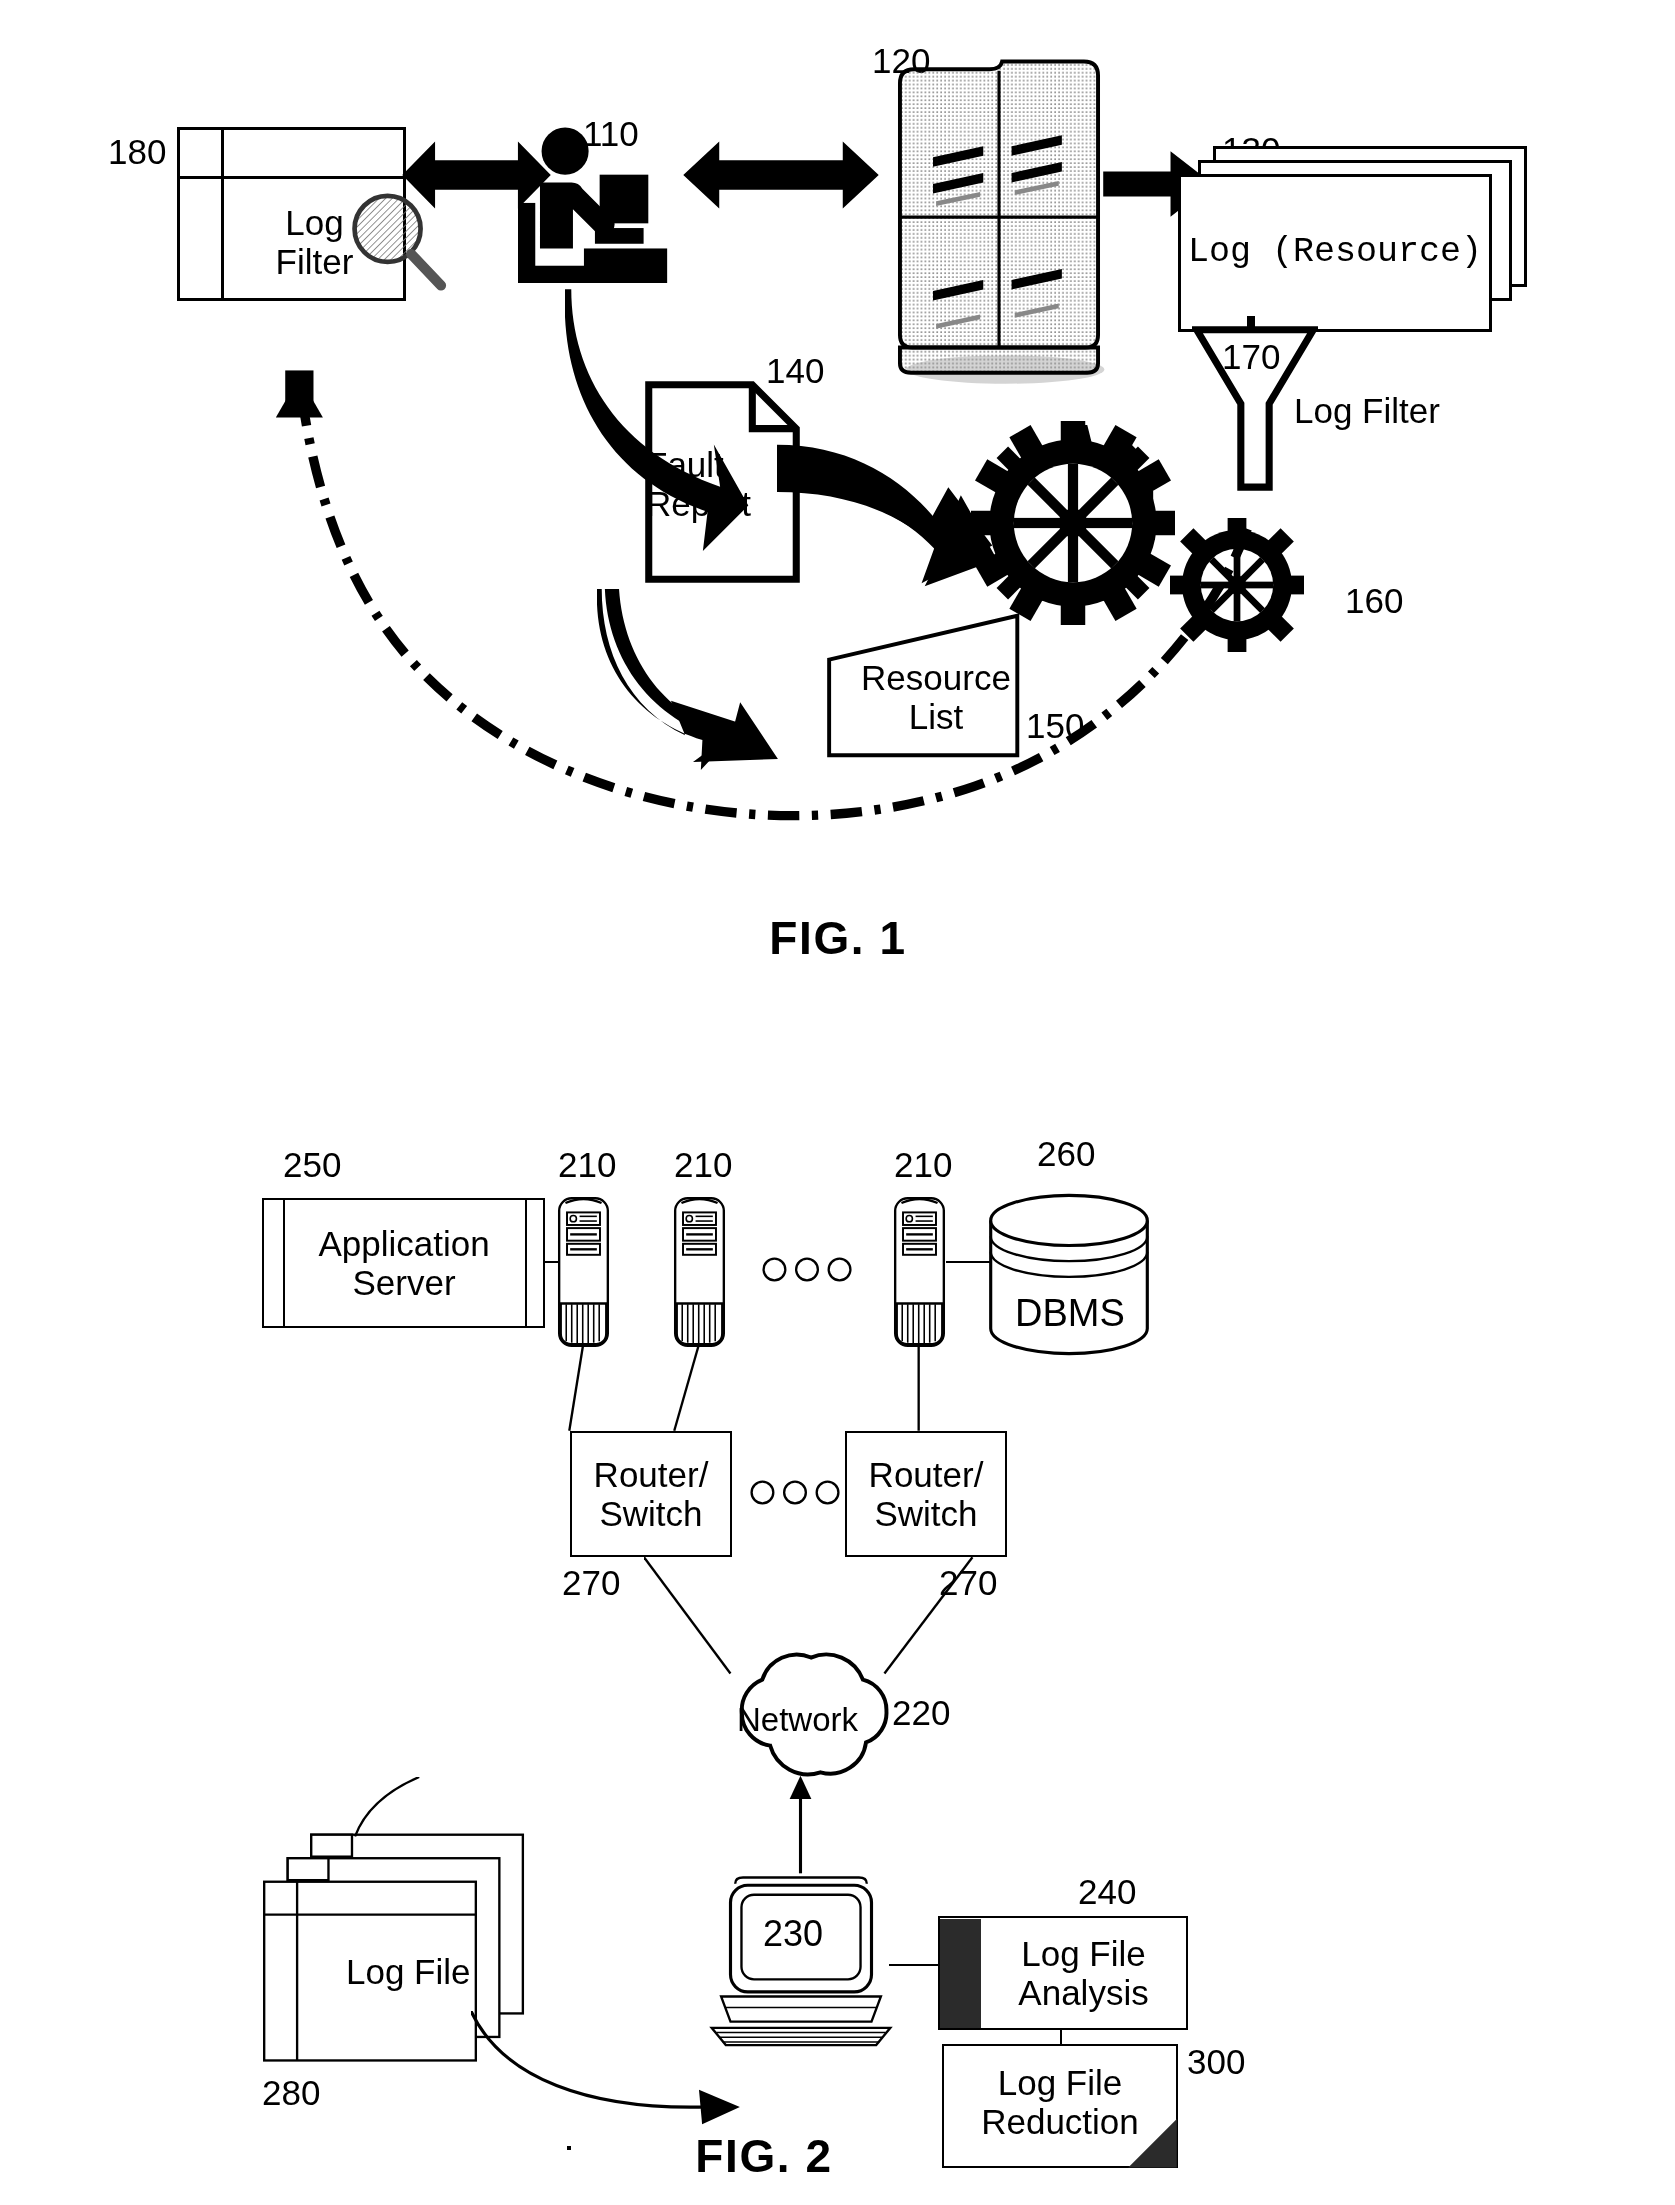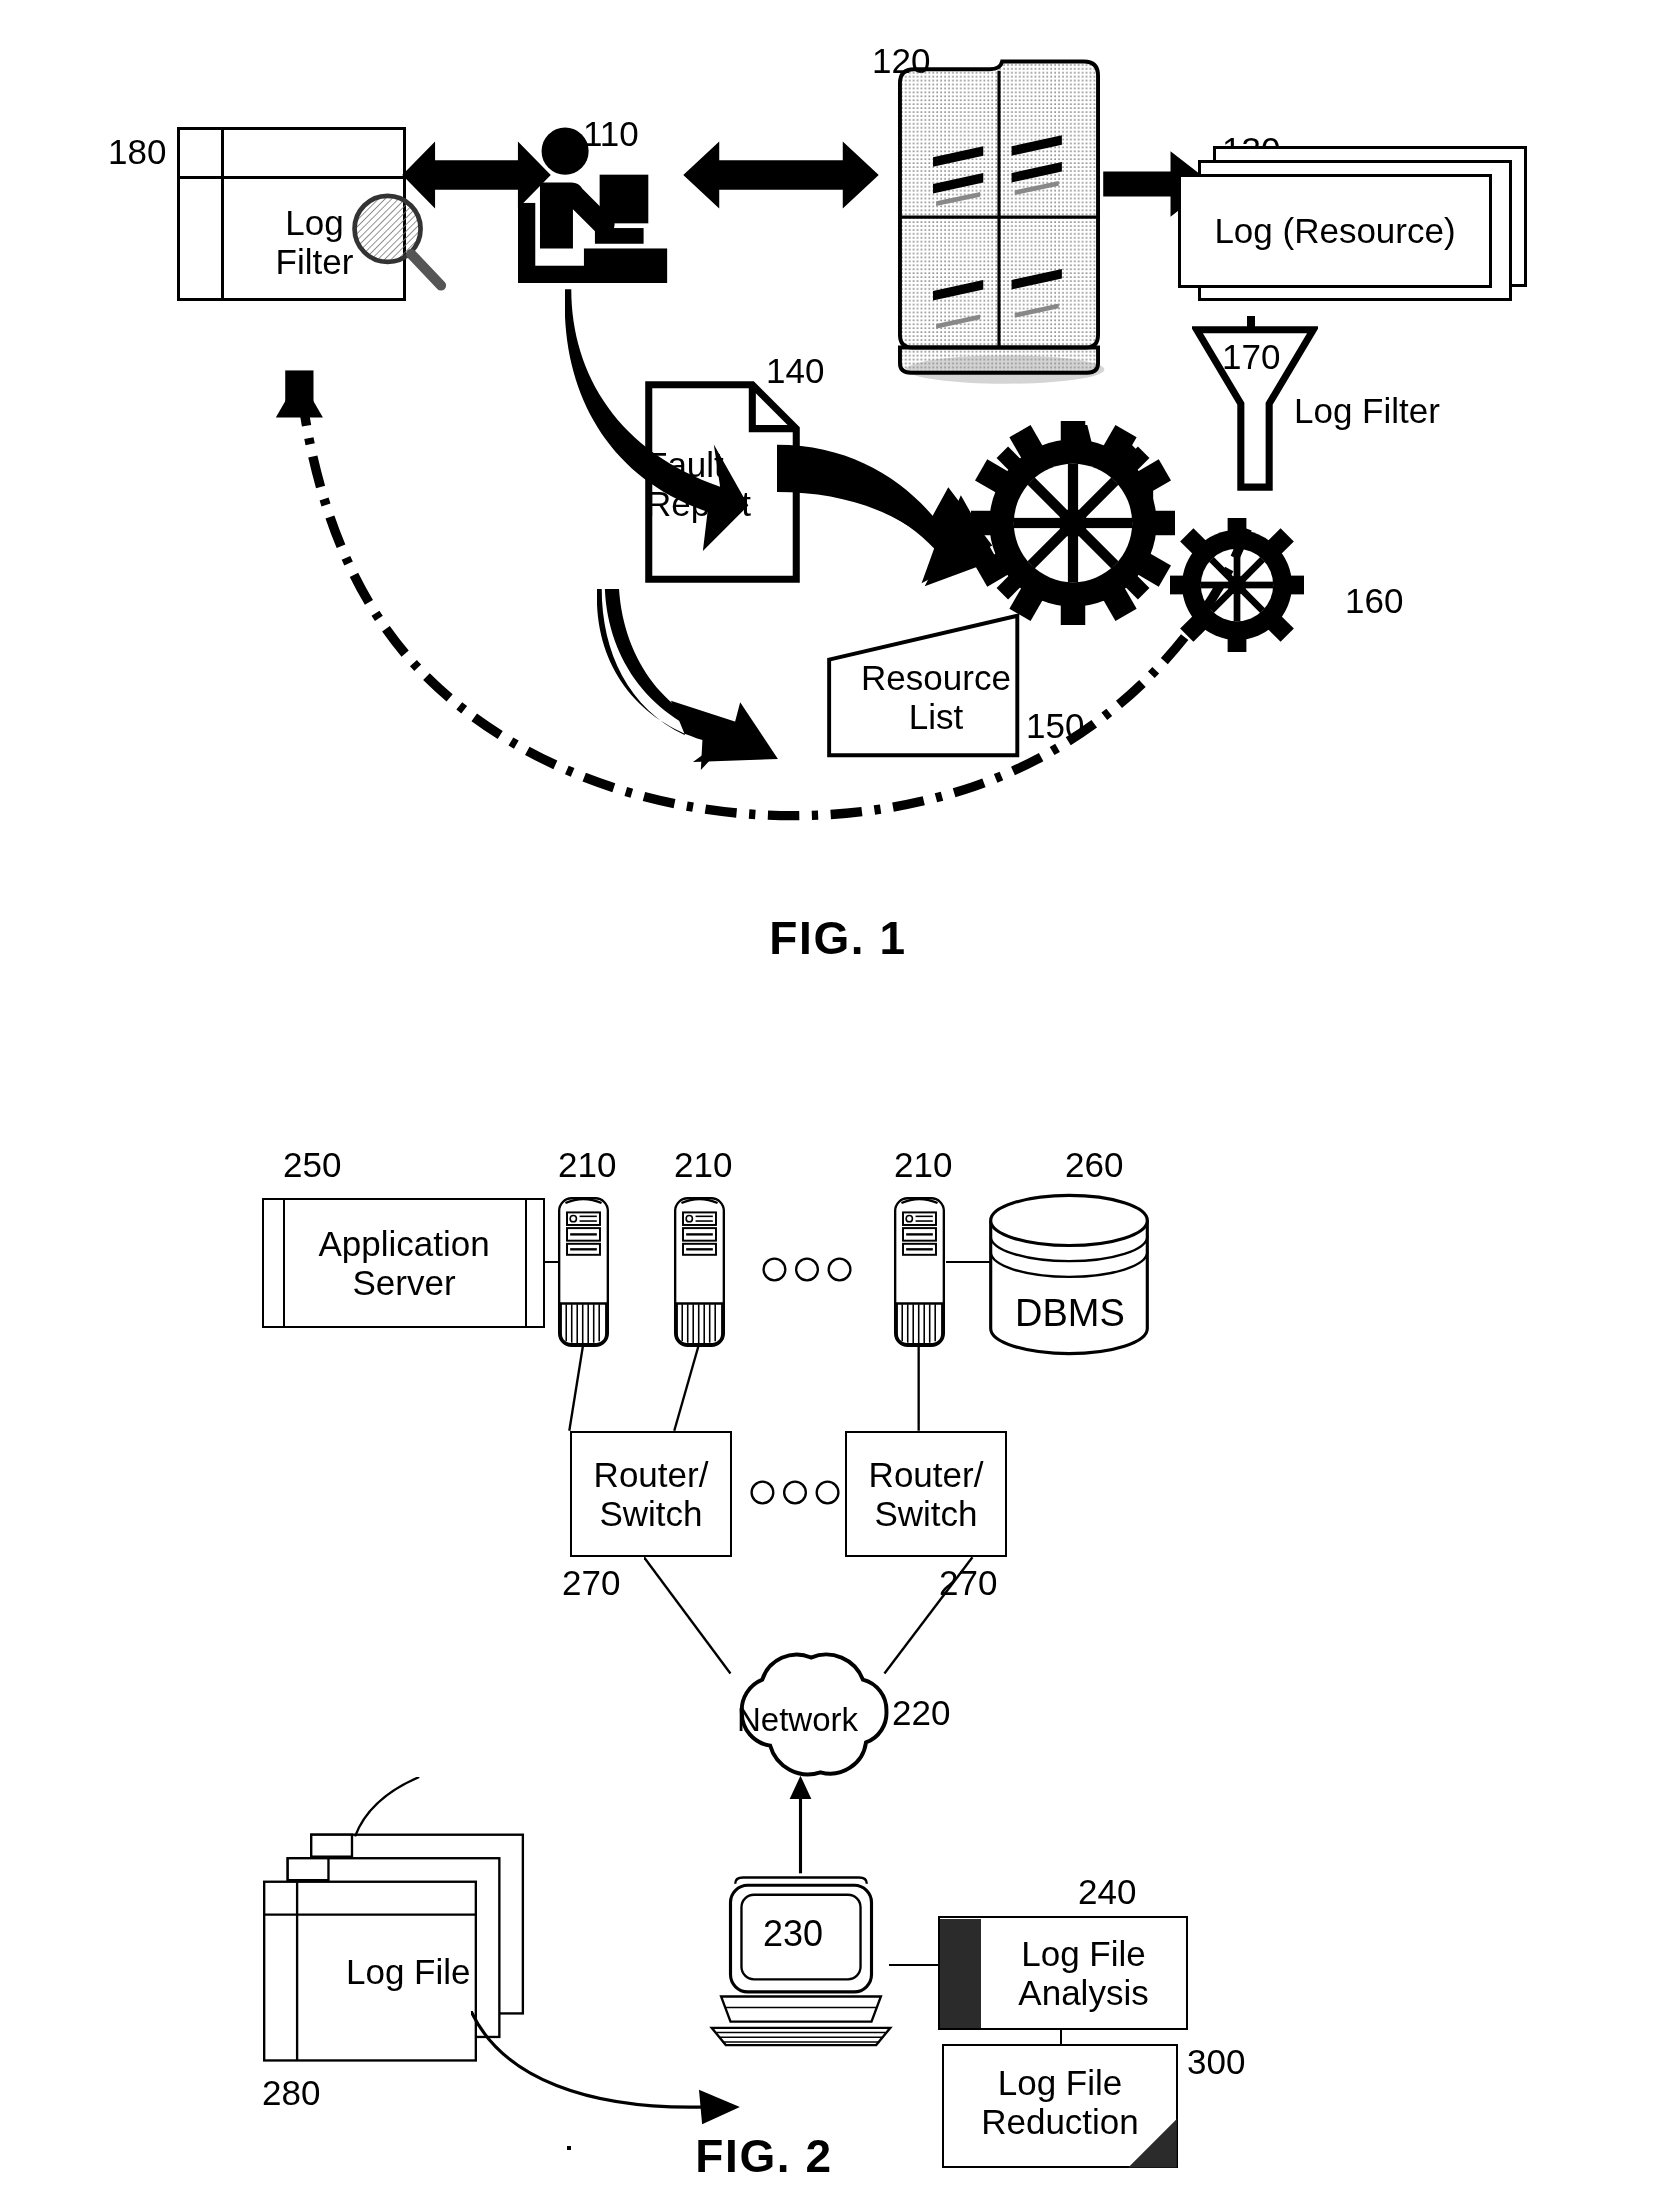--- a/index.html
+++ b/index.html
@@ -93,21 +93,21 @@
       <path d="M24,376 h252 v20 q0,12 -14,12 h-224 q-14,0 -14,-12 z" fill="url(#dots2)" stroke="#000" stroke-width="5"></path>
     </svg>
 
     <svg class="abs" style="left:1103px;top:148px;" width="110" height="72" viewBox="0 0 140 92">
       <polygon points="0,30 86,30 86,4 140,46 86,88 86,62 0,62" fill="#000"></polygon>
     </svg>
 
     <div class="abs ref" style="left:1222px;top:92px;margin-top:40px;">130</div>
     <div class="abs stackbox" style="left:1213px;top:146px;width:314px;height:141px;"></div>
     <div class="abs stackbox" style="left:1198px;top:160px;width:314px;height:141px;"></div>
-    <div class="abs stackbox ctr" style="left:1178px;top:174px;width:314px;height:114px;">
+    <div class="abs stackbox ctr" style="left:1178px;top:174px;width:314px;height:158px;font-family:Liberation Mono, monospace;">
       <span class="boxlabel">Log (Resource)</span>
     </div>
 
     <div class="abs" style="left:1247px;top:316px;width:7.9px;height:28px;background:#000;"></div>
 
     <svg class="abs" style="left:1192px;top:325px;" width="126" height="170" viewBox="0 0 160 216">
       <polygon points="6,6 154,6 98,100 98,206 62,206 62,100" fill="#fff" stroke="#000" stroke-width="9" stroke-linejoin="miter"></polygon>
     </svg>
     <div class="abs ref" style="left:1222px;top:339px;">170</div>
     <div class="abs ref" style="left:1294px;top:393px;">Log Filter</div>
@@ -308,21 +308,21 @@
         <line x1="27" y1="143" x2="27" y2="193"></line>
           <line x1="34" y1="143" x2="34" y2="193"></line>
         <line x1="41" y1="143" x2="41" y2="193"></line>
           <line x1="48" y1="143" x2="48" y2="192"></line>
         <line x1="55" y1="143" x2="55" y2="190"></line>
       </g>
     </svg>
 
     <div class="abs" style="left:946px;top:177px;width:52px;height:2.4px;background:#000;"></div>
 
-    <div class="abs ref" style="left:1037px;top:63px;margin-left:28px;">260</div>
+    <div class="abs ref" style="left:1037px;top:52px;">260</div>
     <svg class="abs" style="left:986px;top:108px;" width="166" height="165" viewBox="0 0 212 210">
       <path d="M6,36 v138 a100,32 0 0 0 200,0 v-138" fill="#fff" stroke="#000" stroke-width="4"></path>
       <ellipse cx="106" cy="36" rx="100" ry="32" fill="#fff" stroke="#000" stroke-width="4"></ellipse>
       <path d="M6,56 a100,32 0 0 0 200,0" fill="none" stroke="#000" stroke-width="3"></path>
       <path d="M6,76 a100,32 0 0 0 200,0" fill="none" stroke="#000" stroke-width="3"></path>
     </svg>
     <div class="abs ref" style="left:1015px;top:210px;font-size:38px;">DBMS</div>
 
     <svg class="abs" style="left:542px;top:259px;" width="440" height="94" viewBox="0 0 560 120">
       <line x1="52" y1="0" x2="34" y2="112" stroke="#000" stroke-width="3"></line>

